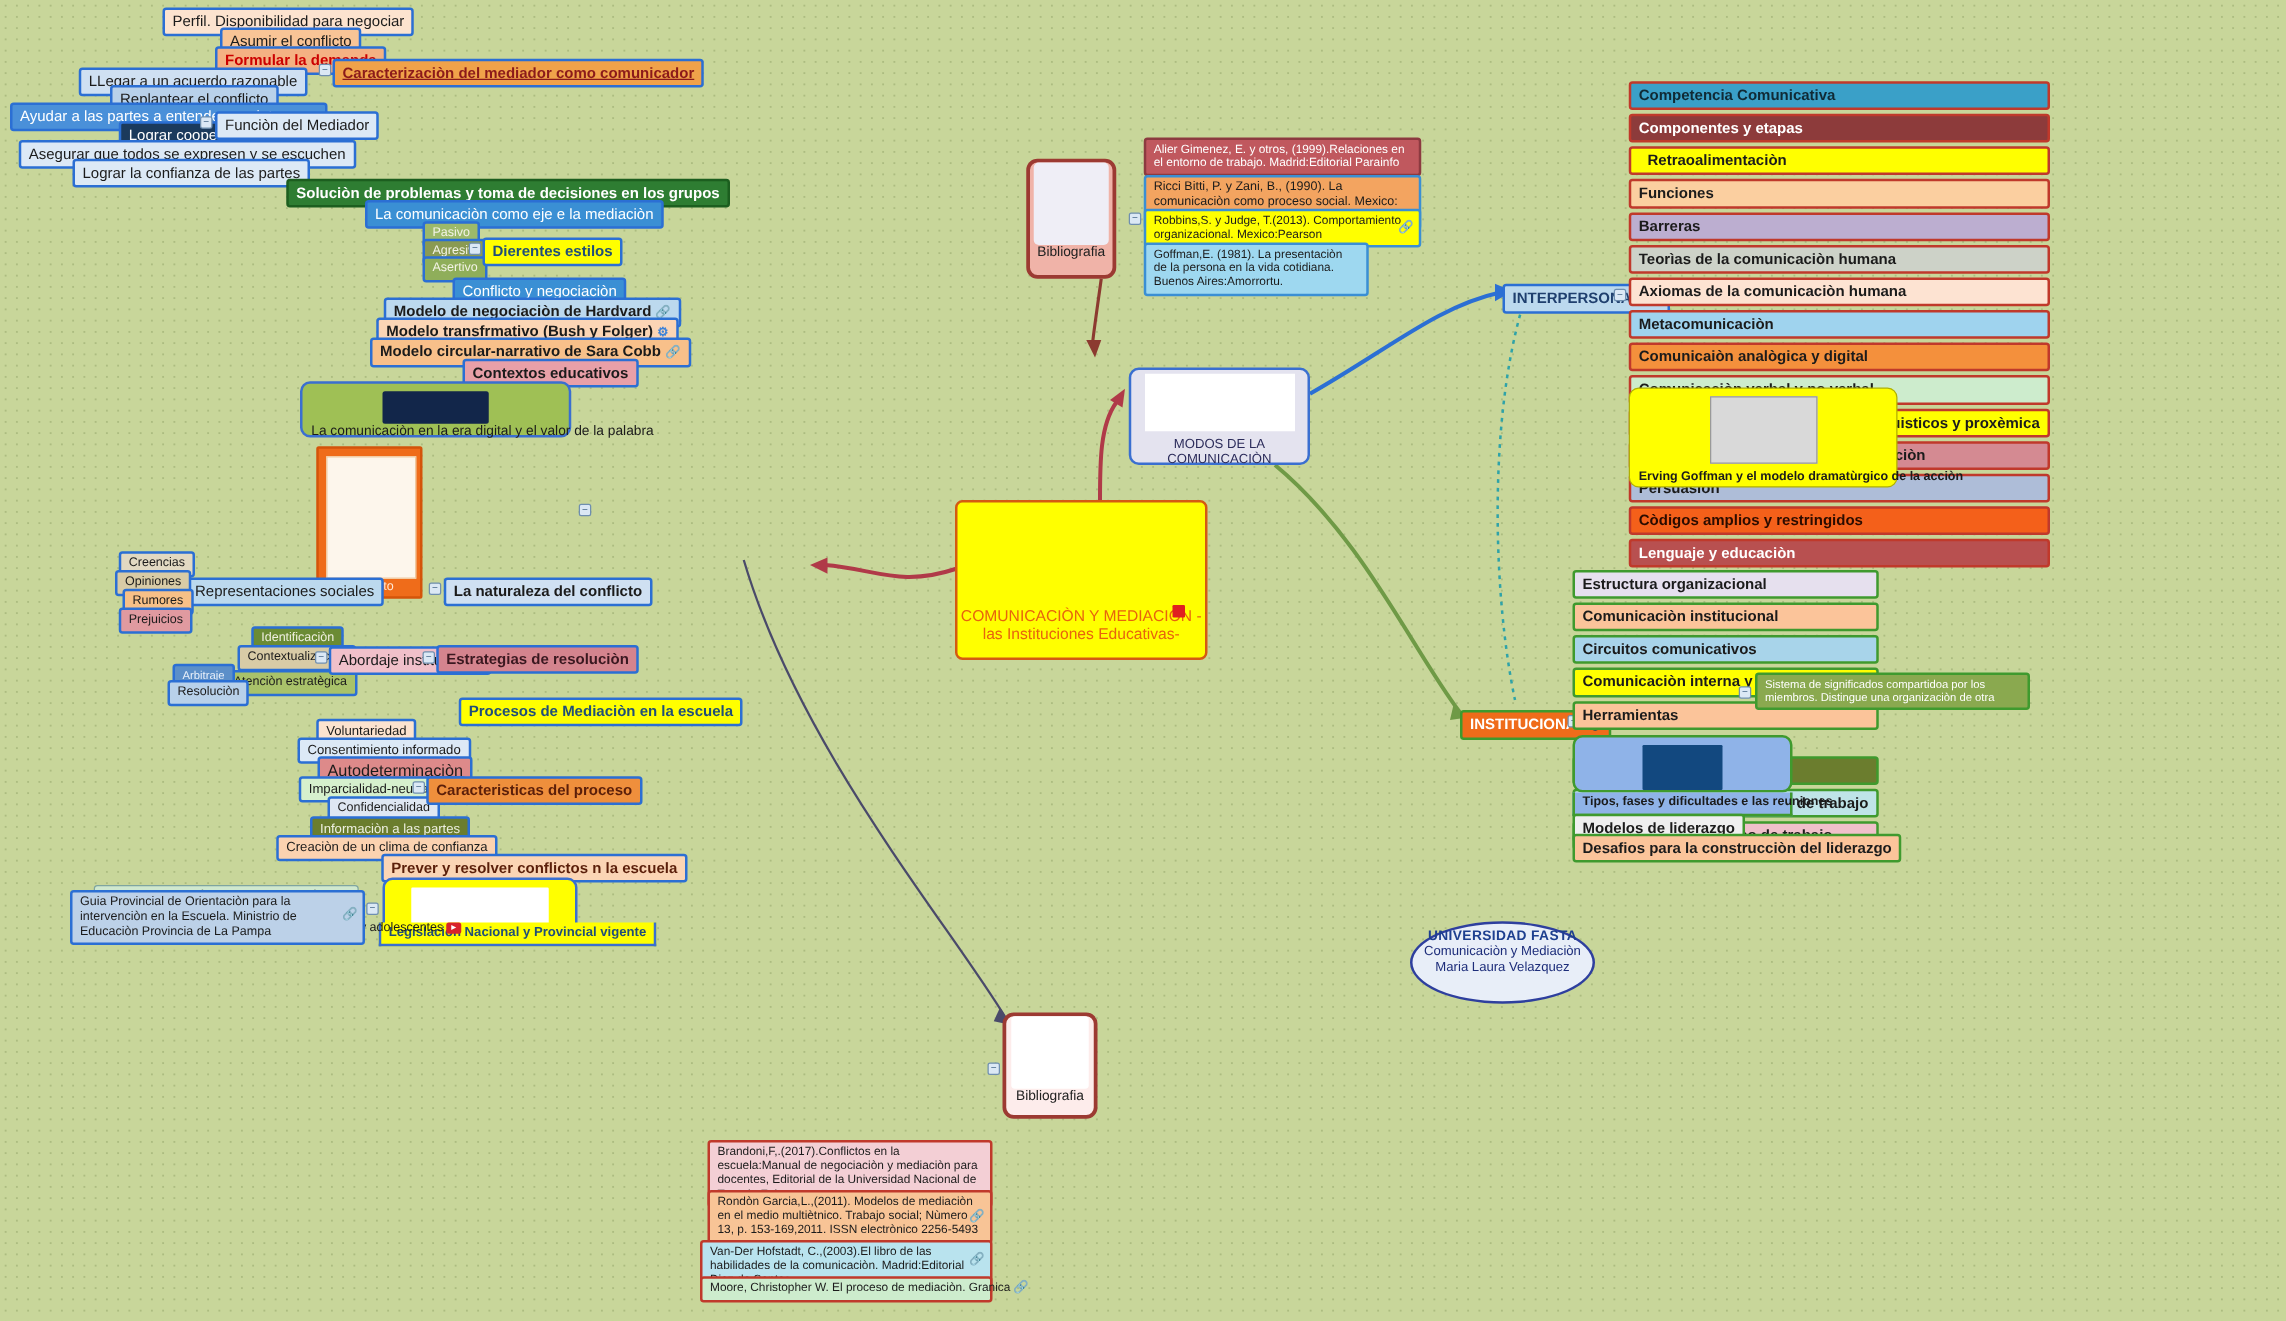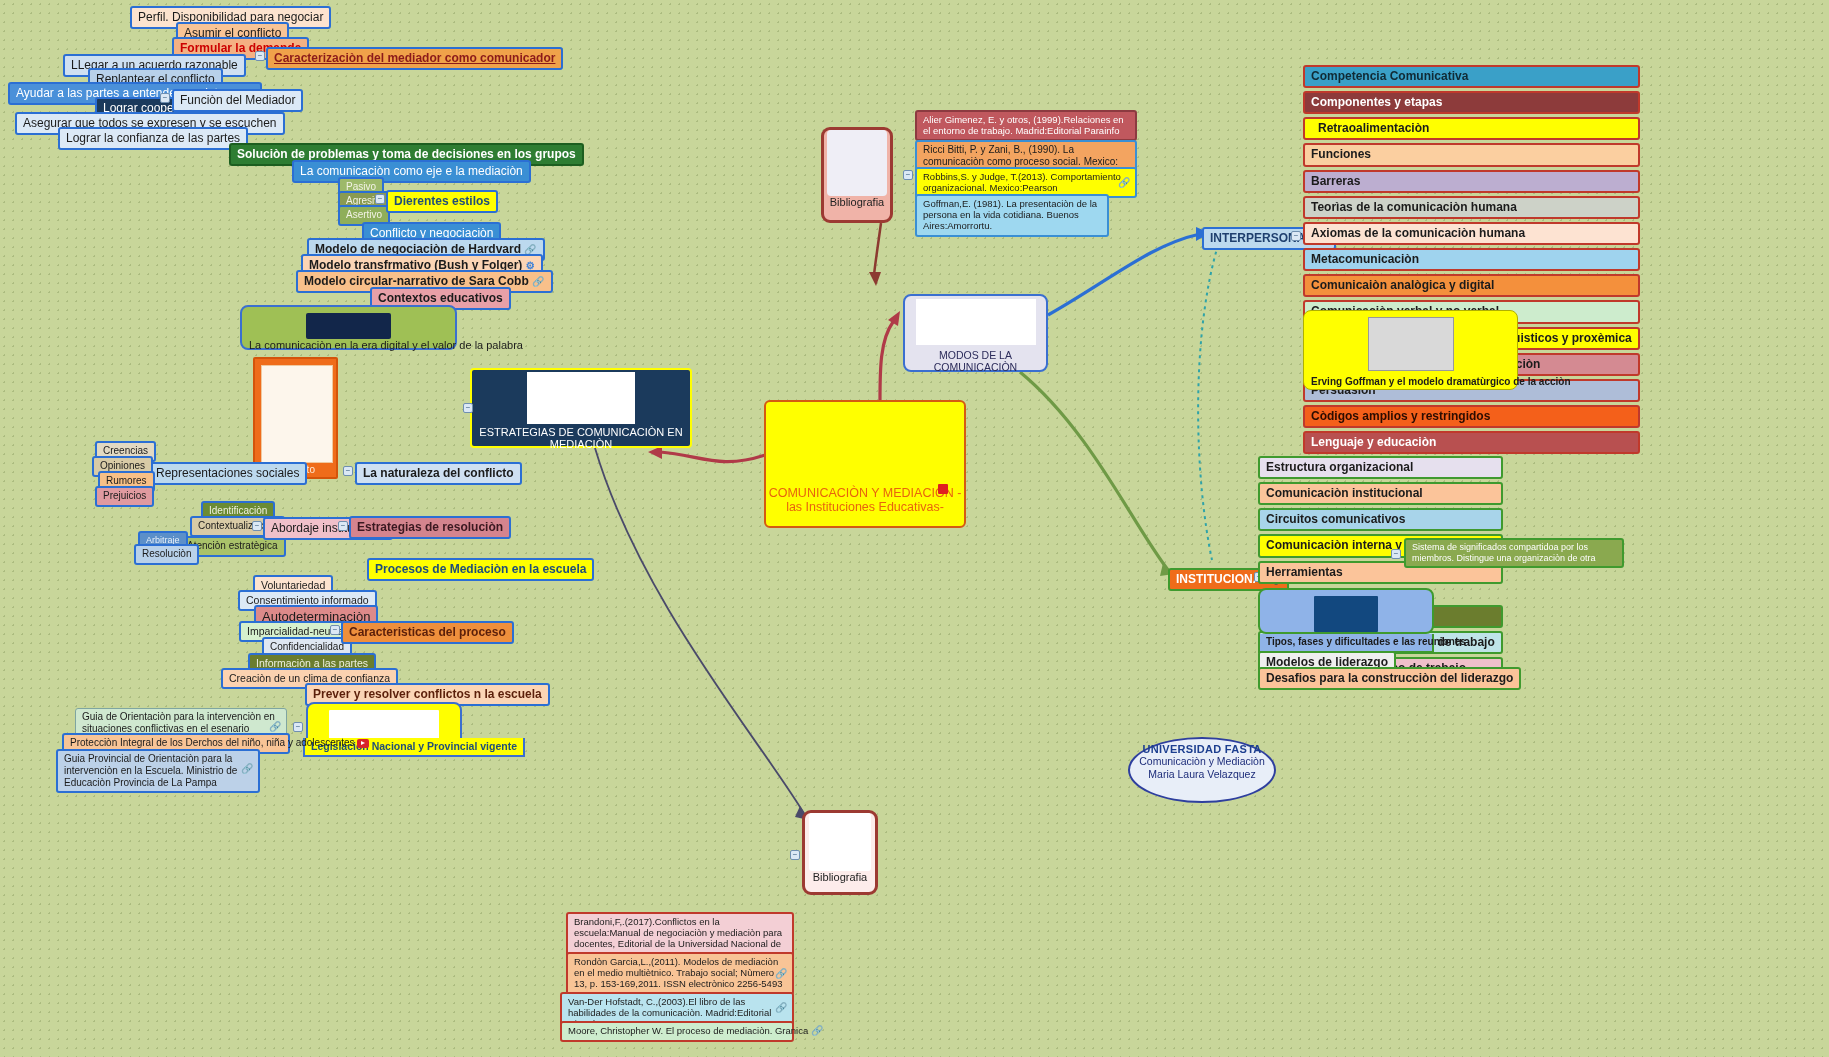--- a/index.html
+++ b/index.html
@@ -302,29 +302,25 @@
   <div class="plusbox" style="left:293px; top:722px;">−</div>
 
   <div class="node brd-gry rnd wrap" style="left:75px; top:708px; width:212px; background:#cfe8cf; font-size:10px; border-color:#7fa5a0;">
     <span>Guia de Orientaciòn para la intervenciòn en situaciones conflictivas en el esenario escolar</span>
     <span class="linkicon" style="position:absolute;right:4px;top:12px;">🔗</span>
   </div>
   <div class="node brd rnd" style="left:62px; top:733px; width:228px; background:#f8c496; font-size:10px;">
     <span>Protecciòn Integral de los Derchos del niño, niña y adolescentes</span>
     <span class="ytbadge"></span>
   </div>
-  <div class="node brd rnd wrap" style="left:56px; top:749px; width:204px; background:#bcd1e8; font-size:10px;">
+  <div class="node brd rnd wrap" style="left:56px; top:712px; width:236px; background:#bcd1e8; font-size:10px;">
     <span>Guia Provincial de Orientaciòn para la intervenciòn en la Escuela. Ministrio de Educaciòn Provincia de La Pampa</span>
     <span class="linkicon" style="position:absolute;right:4px;top:12px;">🔗</span>
   </div>
 
-  <div id="estrategias">
-    <div class="thumb" style="width:108px;height:52px;background:#ffffff;margin-top:2px;"></div>
-    <div style="margin-top:2px;">ESTRATEGIAS DE COMUNICACIÒN EN MEDIACIÒN</div>
-  </div>
   <div class="plusbox" style="left:463px; top:403px;">−</div>
 
   <div id="modos">
     <div class="thumb" style="width:120px;height:46px;background:#ffffff;margin-top:3px;"></div>
     <div style="margin-top:4px;">MODOS DE LA COMUNICACIÒN</div>
   </div>
 
   <div id="center-node">
     <div class="thumb" style="width:72px;height:62px;background:#ffff00;margin-top:6px;"></div>
     <div style="margin-top:8px;">COMUNICACIÒN Y MEDIACIÒN -</div>
@@ -341,21 +337,21 @@
   <div class="node brd-red rnd wrap" style="left:915px; top:110px; width:222px; background:#c0585e; color:#fff; font-size:9.5px; border-color:#8c3a40;">
     <span>Alier Gimenez, E. y otros, (1999).Relaciones en el entorno de trabajo. Madrid:Editorial Parainfo</span>
   </div>
   <div class="node rnd wrap" style="left:915px; top:140px; width:222px; background:#f3a460; font-size:10px; border:2px solid #3a8fd4;">
     <span>Ricci Bitti, P. y Zani, B., (1990). La comunicaciòn como proceso social. Mexico: Grijalbo/CNCA.</span>
   </div>
   <div class="node rnd wrap" style="left:915px; top:167px; width:222px; background:#ffff00; font-size:9.5px; border:2px solid #3a8fd4;">
     <span>Robbins,S. y Judge, T.(2013). Comportamiento organizacional. Mexico:Pearson</span>
     <span class="linkicon" style="position:absolute;right:4px;top:8px;">🔗</span>
   </div>
-  <div class="node rnd wrap" style="left:915px; top:194px; width:194px; background:#9ed8f0; font-size:9.5px; border:2px solid #3a8fd4;">
+  <div class="node rnd wrap" style="left:915px; top:194px; width:180px; background:#9ed8f0; font-size:9.5px; border:2px solid #3a8fd4;">
     <span>Goffman,E. (1981). La presentaciòn de la persona en la vida cotidiana. Buenos Aires:Amorrortu.</span>
   </div>
 
   <div id="bib-bottom">
     <div class="thumb" style="width:62px;height:58px;background:#ffffff;border-radius:3px;"></div>
     <div class="cap">Bibliografia</div>
   </div>
   <div class="plusbox" style="left:790px; top:850px;">−</div>
 
   <div class="node brd-red rnd wrap" style="left:566px; top:912px; width:228px; background:#f3cfd5; font-size:9.5px; border-color:#c0392b;">

